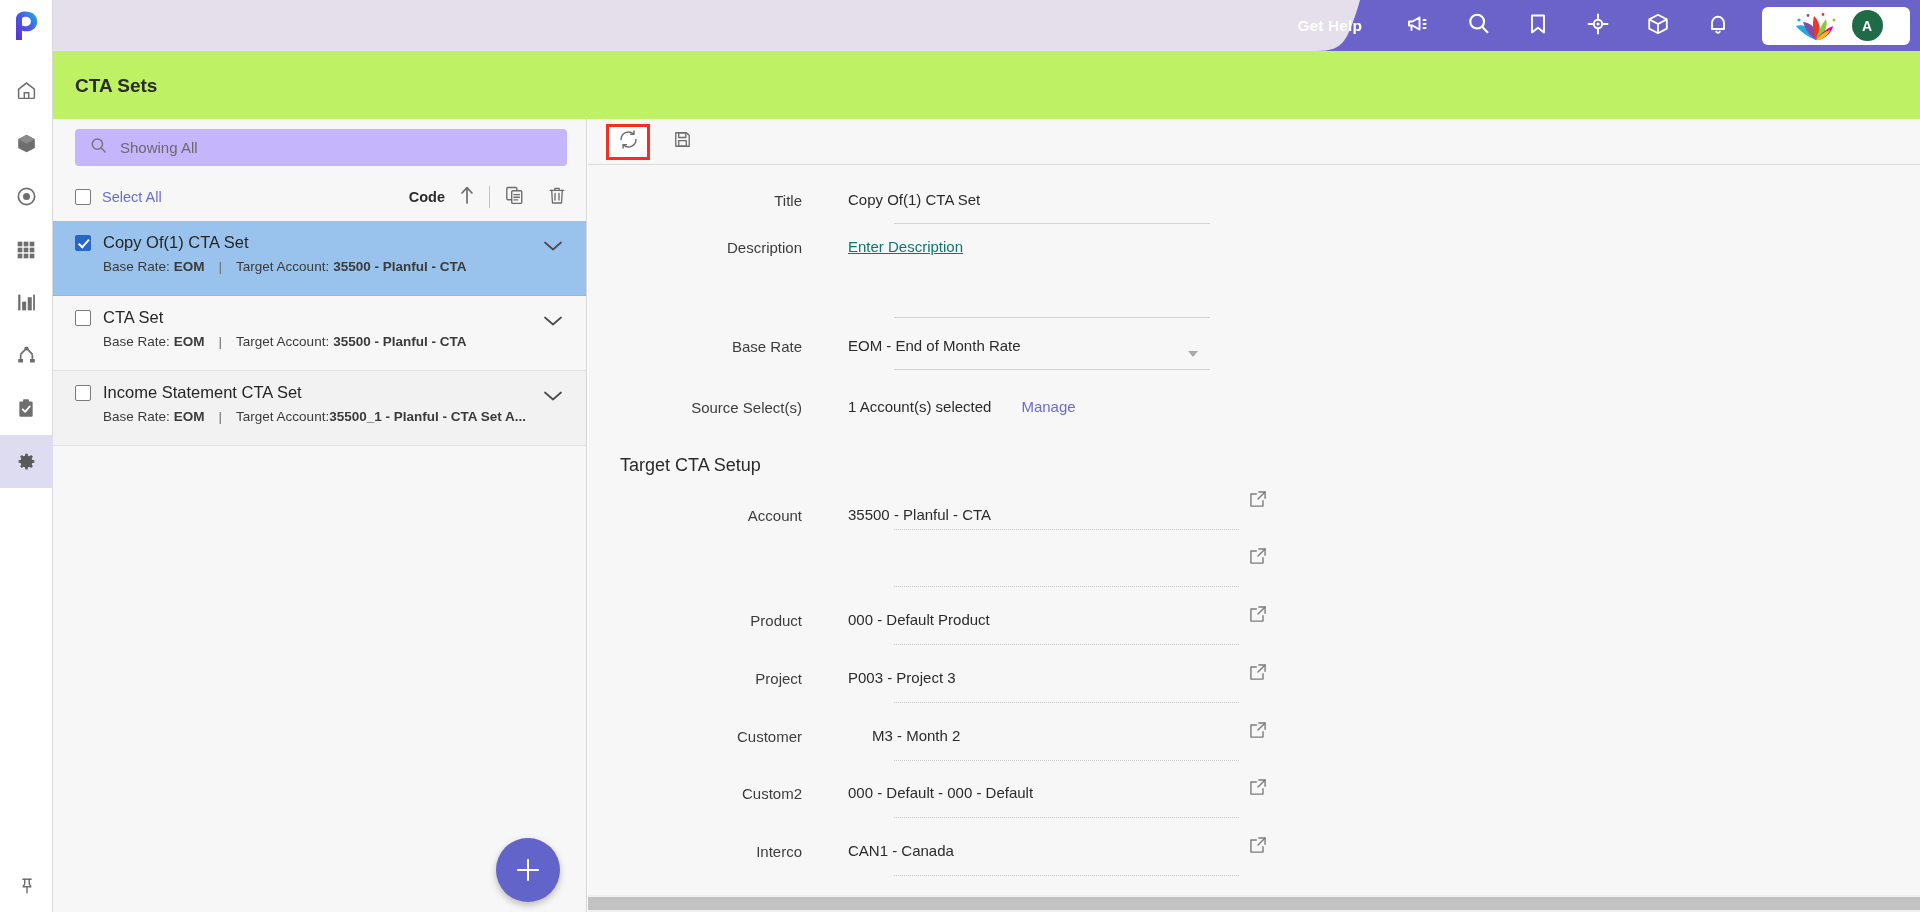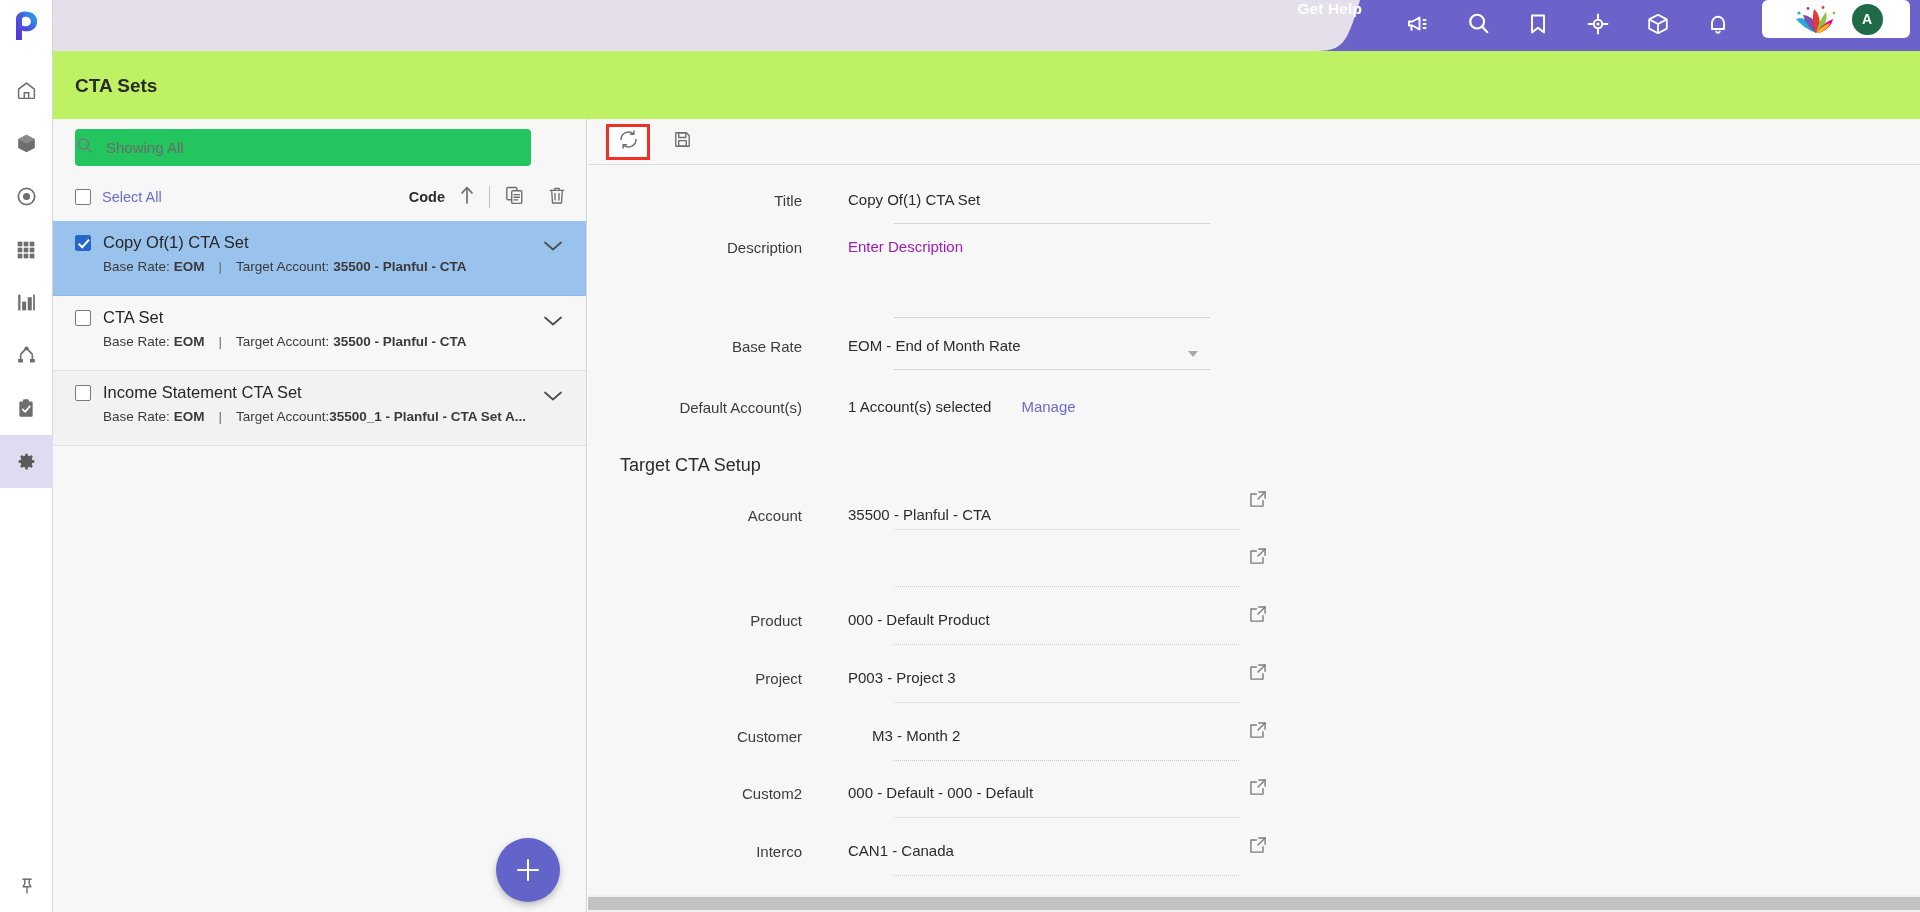--- a/index.html
+++ b/index.html
@@ -44,21 +44,21 @@
     position: absolute; left: 53px; top: 0;
     width: 1867px; height: 51px;
     background: #e4dfeb;
     overflow: hidden;
   }
   .topbar-curve {
     position: absolute; right: 0; top: 0; height: 51px; width: 720px;
   }
   .topbar-right {
     position: absolute; right: 0; top: 0; height: 51px;
-    display: flex; gap: 0px; padding-right: 10px;
+    display: flex; align-items: center; gap: 0px; padding-right: 10px;
     z-index: 5;
   }
   .get-help {
     color: #ffffff; font-size: 15.5px; font-weight: bold;
     letter-spacing: .1px; margin-right: 26px; cursor: pointer;
     white-space: nowrap;
   }
   .hdr-icon {
     width: 60px; height: 51px;
     display: flex; align-items: center; justify-content: center;
@@ -93,23 +93,23 @@
   
   .listpanel {
     position: absolute; left: 53px; top: 119px;
     width: 534px; height: 793px;
     background: #f7f7f8;
     border-right: 1px solid #d4d4d4;
     overflow: hidden;
   }
   .searchbox {
     position: absolute; left: 22px; top: 10px;
-    width: 456px; height: 37px;
-    background: #22c55e; border-radius: 4px;
-    display: flex; align-items: center; gap: 12px;
+    width: 492px; height: 37px;
+    background: #c4b5fd; border-radius: 4px;
+    display: flex; align-items: center; padding-left: 14px; gap: 12px;
     cursor: text;
   }
   .searchbox input {
     background: transparent; border: none; outline: none;
     font-family: "Liberation Sans", sans-serif;
     font-size: 15px; color: #555; width: 410px;
   }
   .searchbox input::placeholder { color: #6b6b6b; }
 
   .list-toolbar {
@@ -202,21 +202,21 @@
   }
   .frow { position: absolute; display: flex; align-items: flex-start; }
   .flabel {
     width: 260px; text-align: right; padding-right: 46px;
     font-size: 15px; color: #3c3c3c; line-height: 20px;
   }
   .fvalue { font-size: 15px; color: #2b2b2b; }
   .funderline {
     position: absolute; border-bottom: 1px solid #d5d5d5;
   }
-  .placeholder-txt { color: #a21caf; }
+  .placeholder-txt { color: #0f766e; text-decoration: underline; }
   .select-caret {
     position: absolute; width: 0; height: 0;
     border-left: 5.5px solid transparent;
     border-right: 5.5px solid transparent;
     border-top: 6px solid #a9a9a9;
   }
   .manage-link {
     color: #6b6cc7; font-size: 15px; margin-left: 30px; cursor: pointer;
   }
   .section-head {
@@ -596,21 +596,21 @@
       <div class="funderline" style="left:306px; top:152px; width:316px;"></div>
 
       <div class="frow" style="left:0; top:172px;">
         <div class="flabel">Base Rate</div>
         <div class="fvalue">EOM - End of Month Rate</div>
       </div>
       <div class="select-caret" style="left:600px; top:186px;"></div>
       <div class="funderline" style="left:306px; top:204px; width:316px;"></div>
 
       <div class="frow" style="left:0; top:233px;">
-        <div class="flabel">Default Account(s)</div>
+        <div class="flabel">Source Select(s)</div>
         <div class="fvalue">1 Account(s) selected</div>
         <div class="manage-link">Manage</div>
       </div>
 
       <div class="section-head" style="left:32px; top:290px;">Target CTA Setup</div>
 
       <div class="frow" style="left:0; top:341px;">
         <div class="flabel">Account</div>
         <div class="fvalue">35500 - Planful - CTA</div>
       </div>

